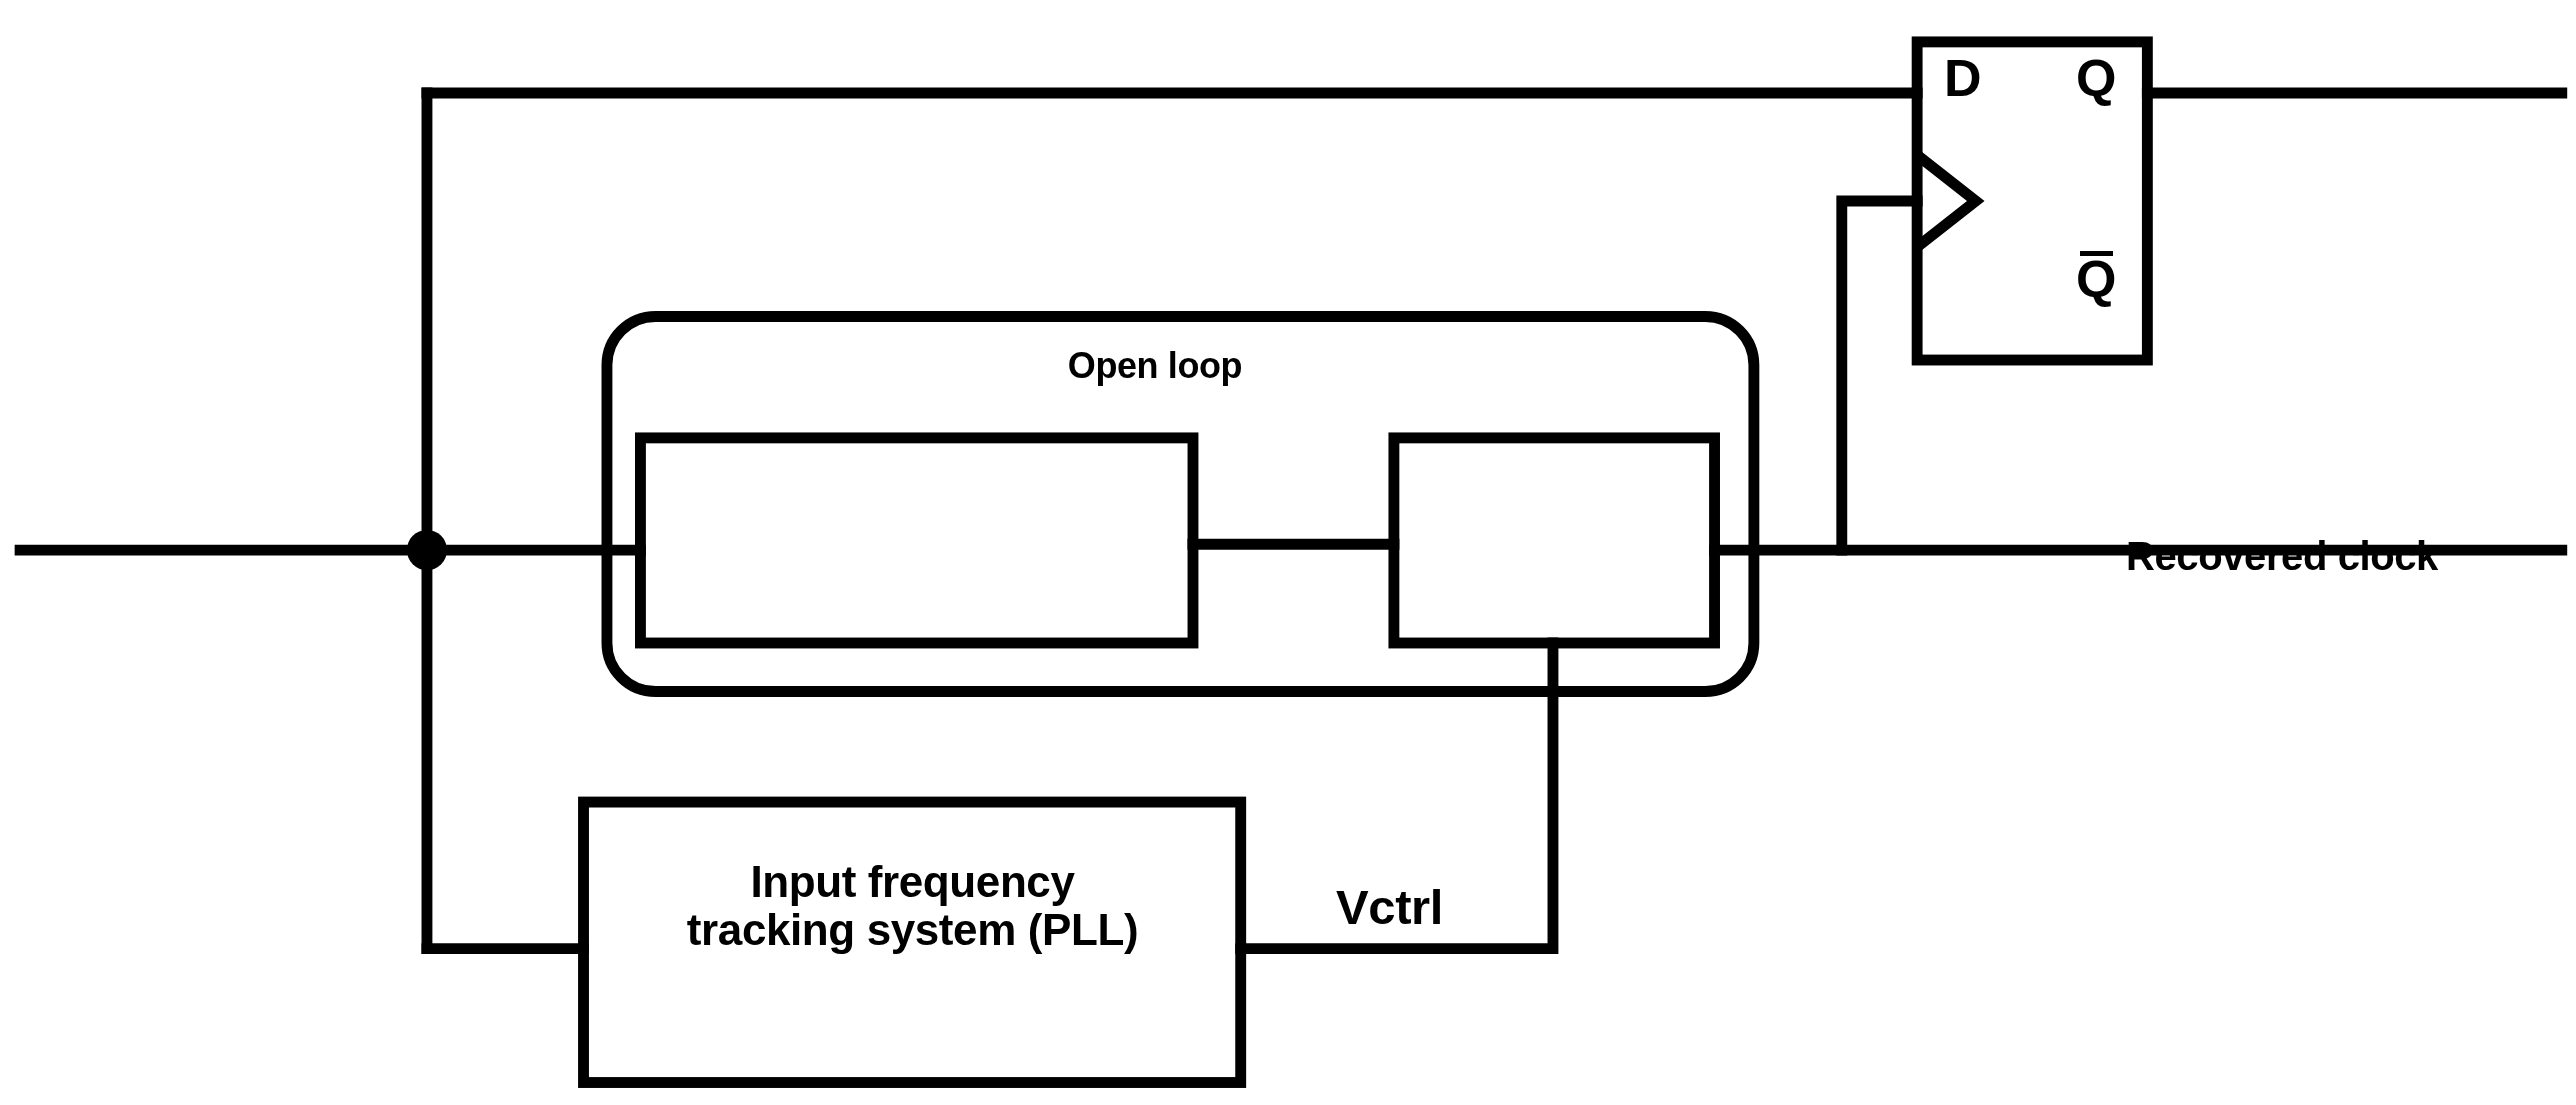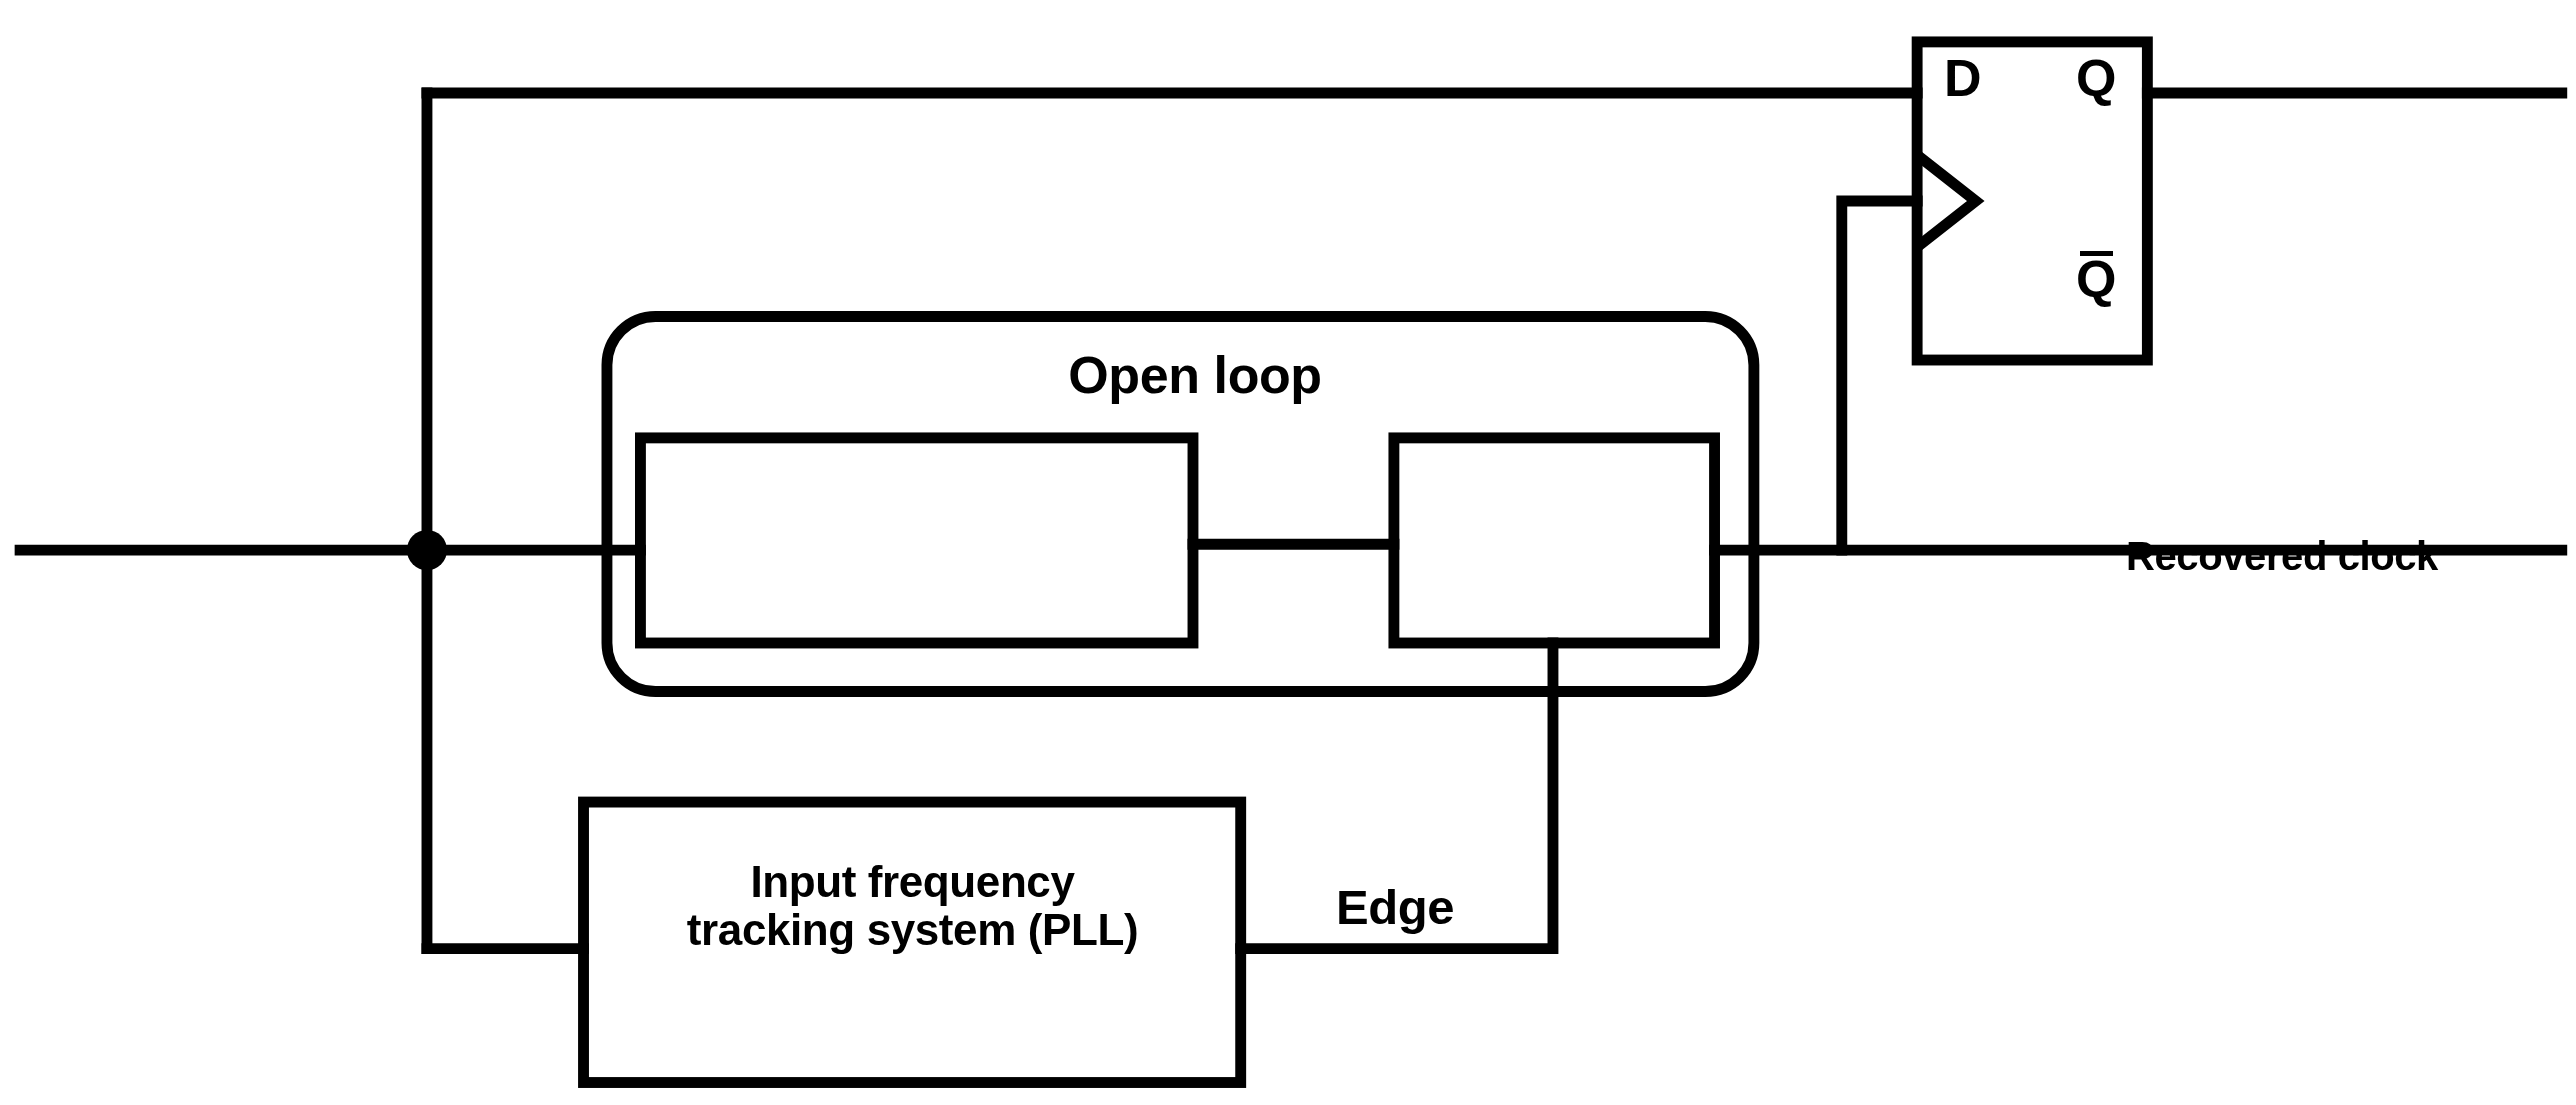--- a/index.html
+++ b/index.html
@@ -42,22 +42,22 @@
   }
   #lbl-ilo {
     left: 1394px; top: 508px; width: 321px;
     font-size: 50px;
   }
   #lbl-pll {
     left: 586px; top: 858px; width: 653px;
     font-size: 44px;
   }
   #lbl-open-loop {
-    left: 944px; top: 347px; width: 502px;
-    font-size: 52px;
+    left: 904px; top: 347px; width: 502px;
+    font-size: 36px;
   }
   
   #lbl-incoming-data {
     left: 20px; top: 462px;
     font-size: 52px;
   }
   #lbl-retimed-data {
     left: 2160px; top: 6.7px;
     font-size: 52px;
   }
@@ -136,21 +136,21 @@
   </svg>
 
 
   <div class="blk-label" id="lbl-open-loop">Open loop</div>
 
 
 
   <div class="blk-label" id="lbl-pll">Input frequency
 tracking system (PLL)</div>
 
-  <div class="free-label" id="lbl-vctrl">Edge</div>
+  <div class="free-label" id="lbl-vctrl">Vctrl</div>
 
 
   <div class="free-label" id="lbl-recovered-clock">Recovered clock</div>
 
   <div class="free-label" id="lbl-ff-d">D</div>
 
   <div class="free-label" id="lbl-ff-q">Q</div>
 
   <div class="free-label" id="lbl-ff-qbar"><span class="overbar"></span><span>Q</span></div>
 

